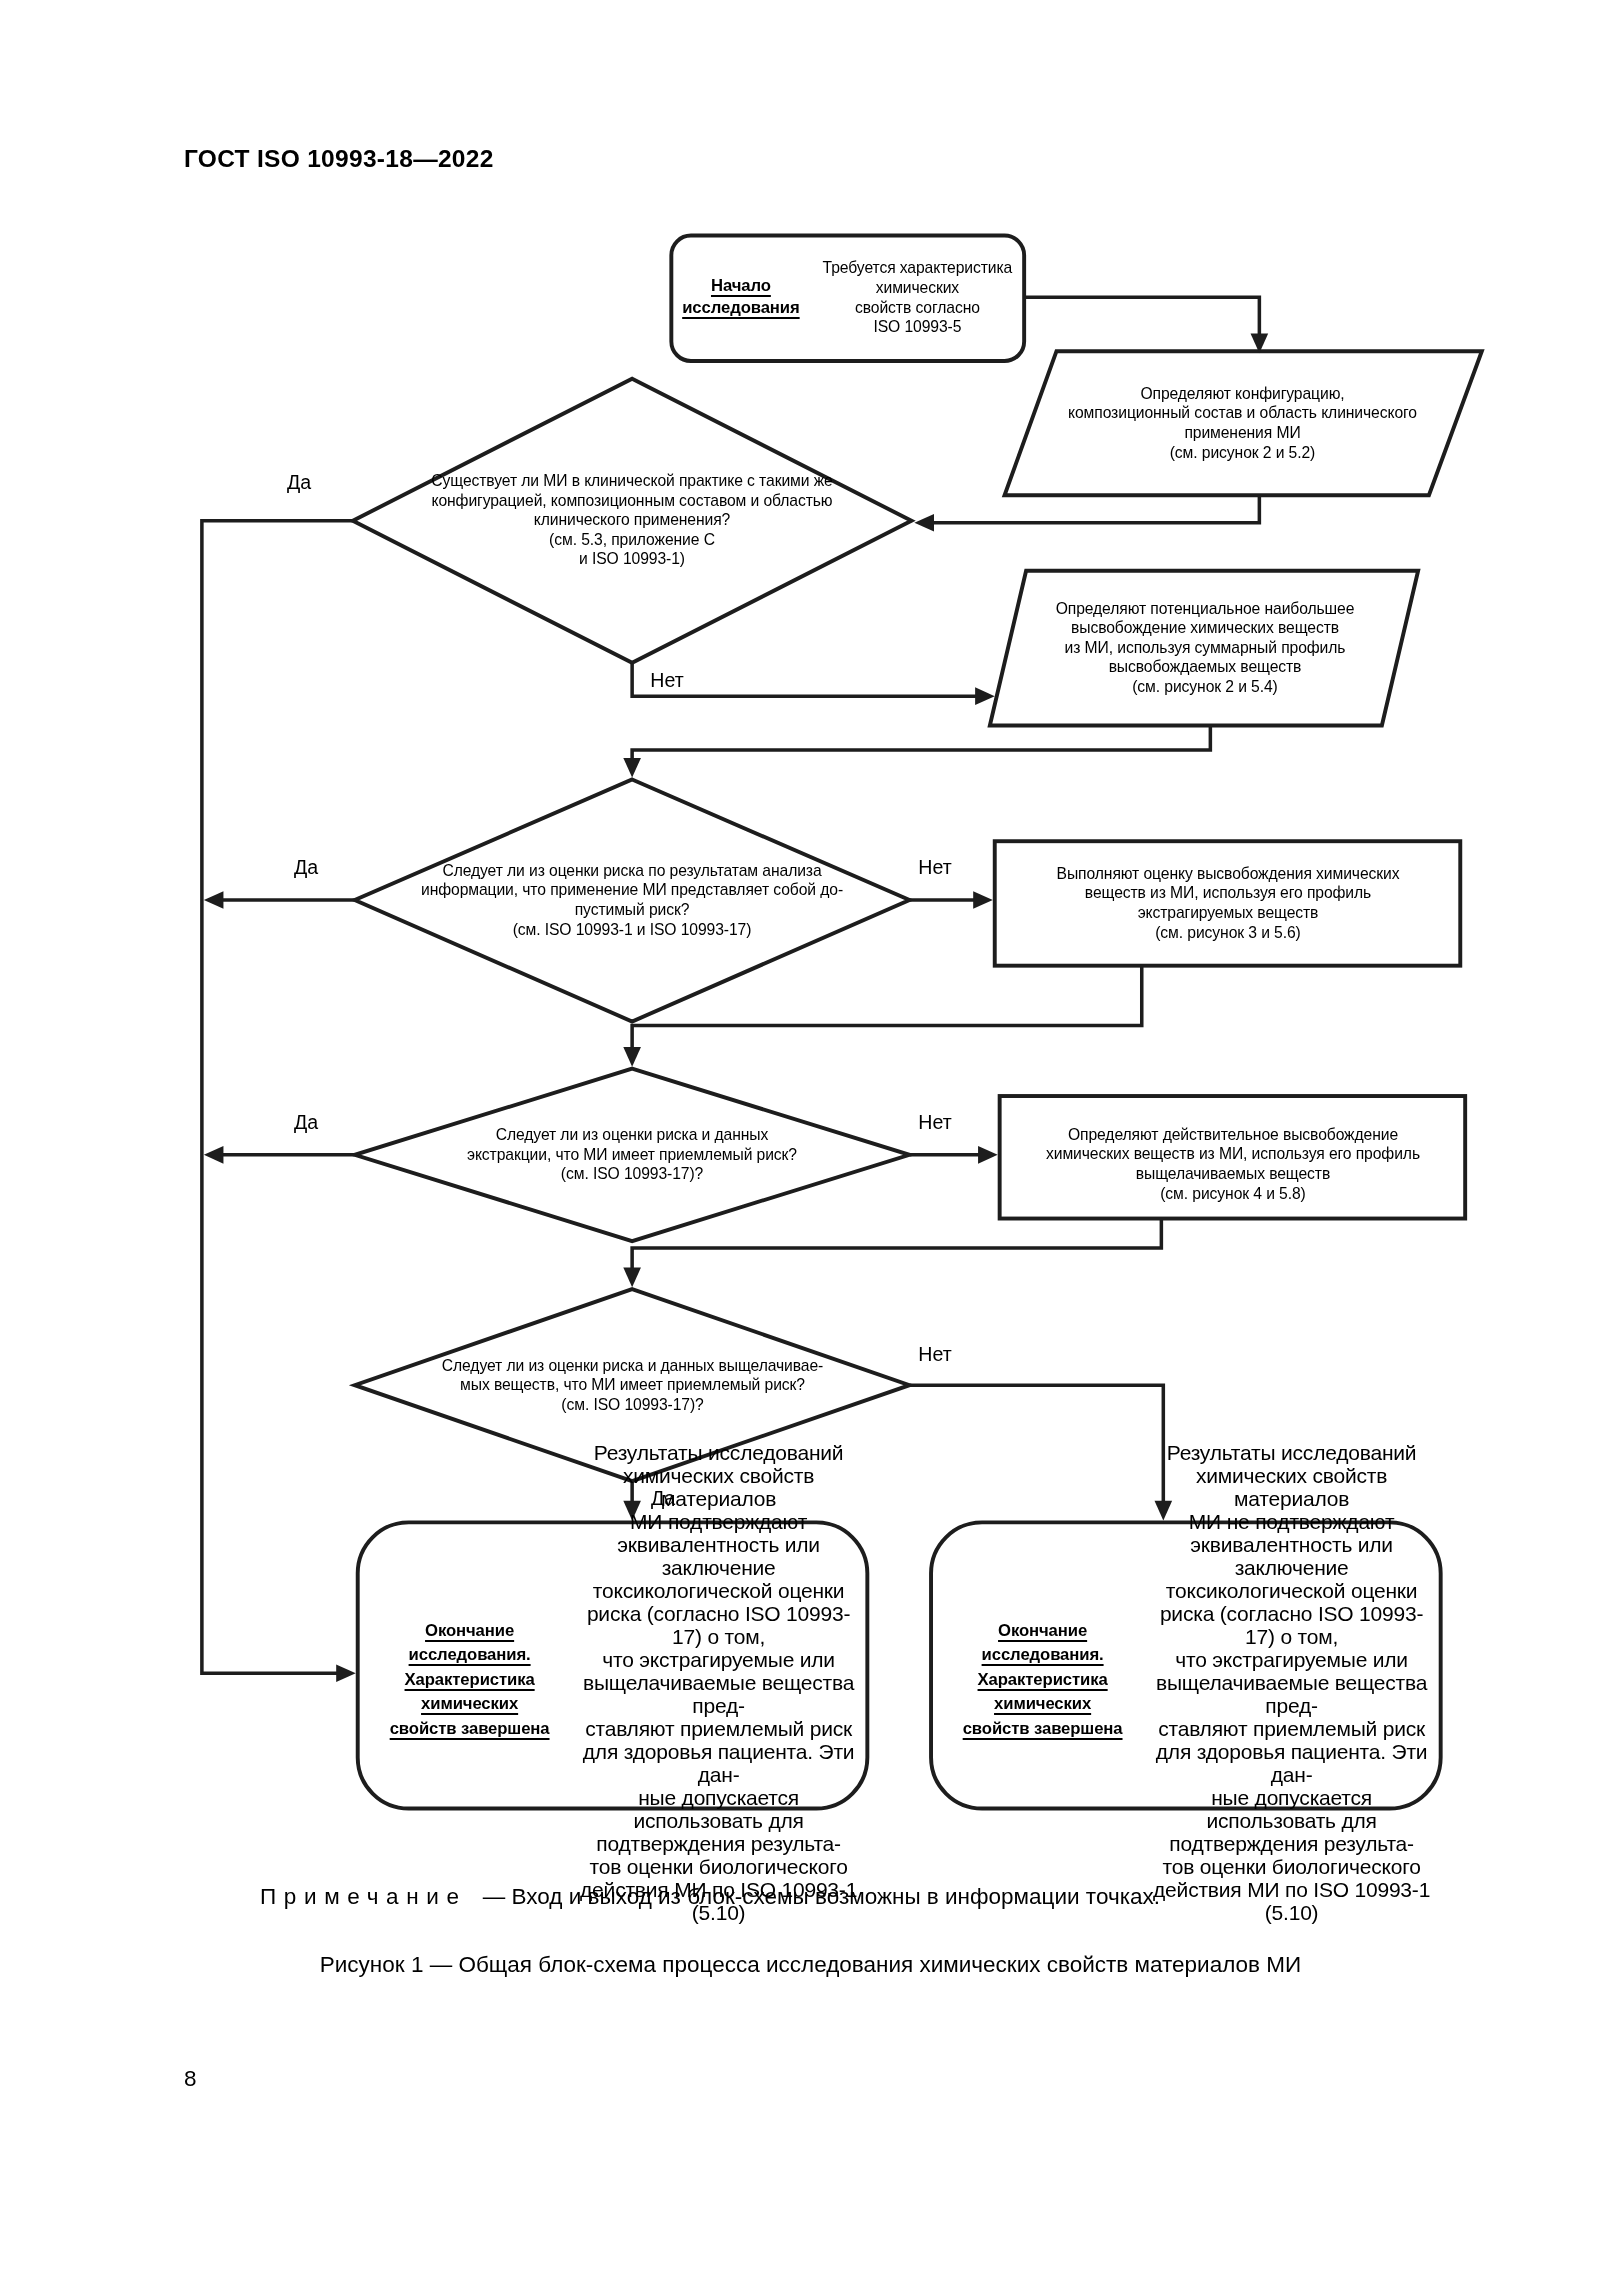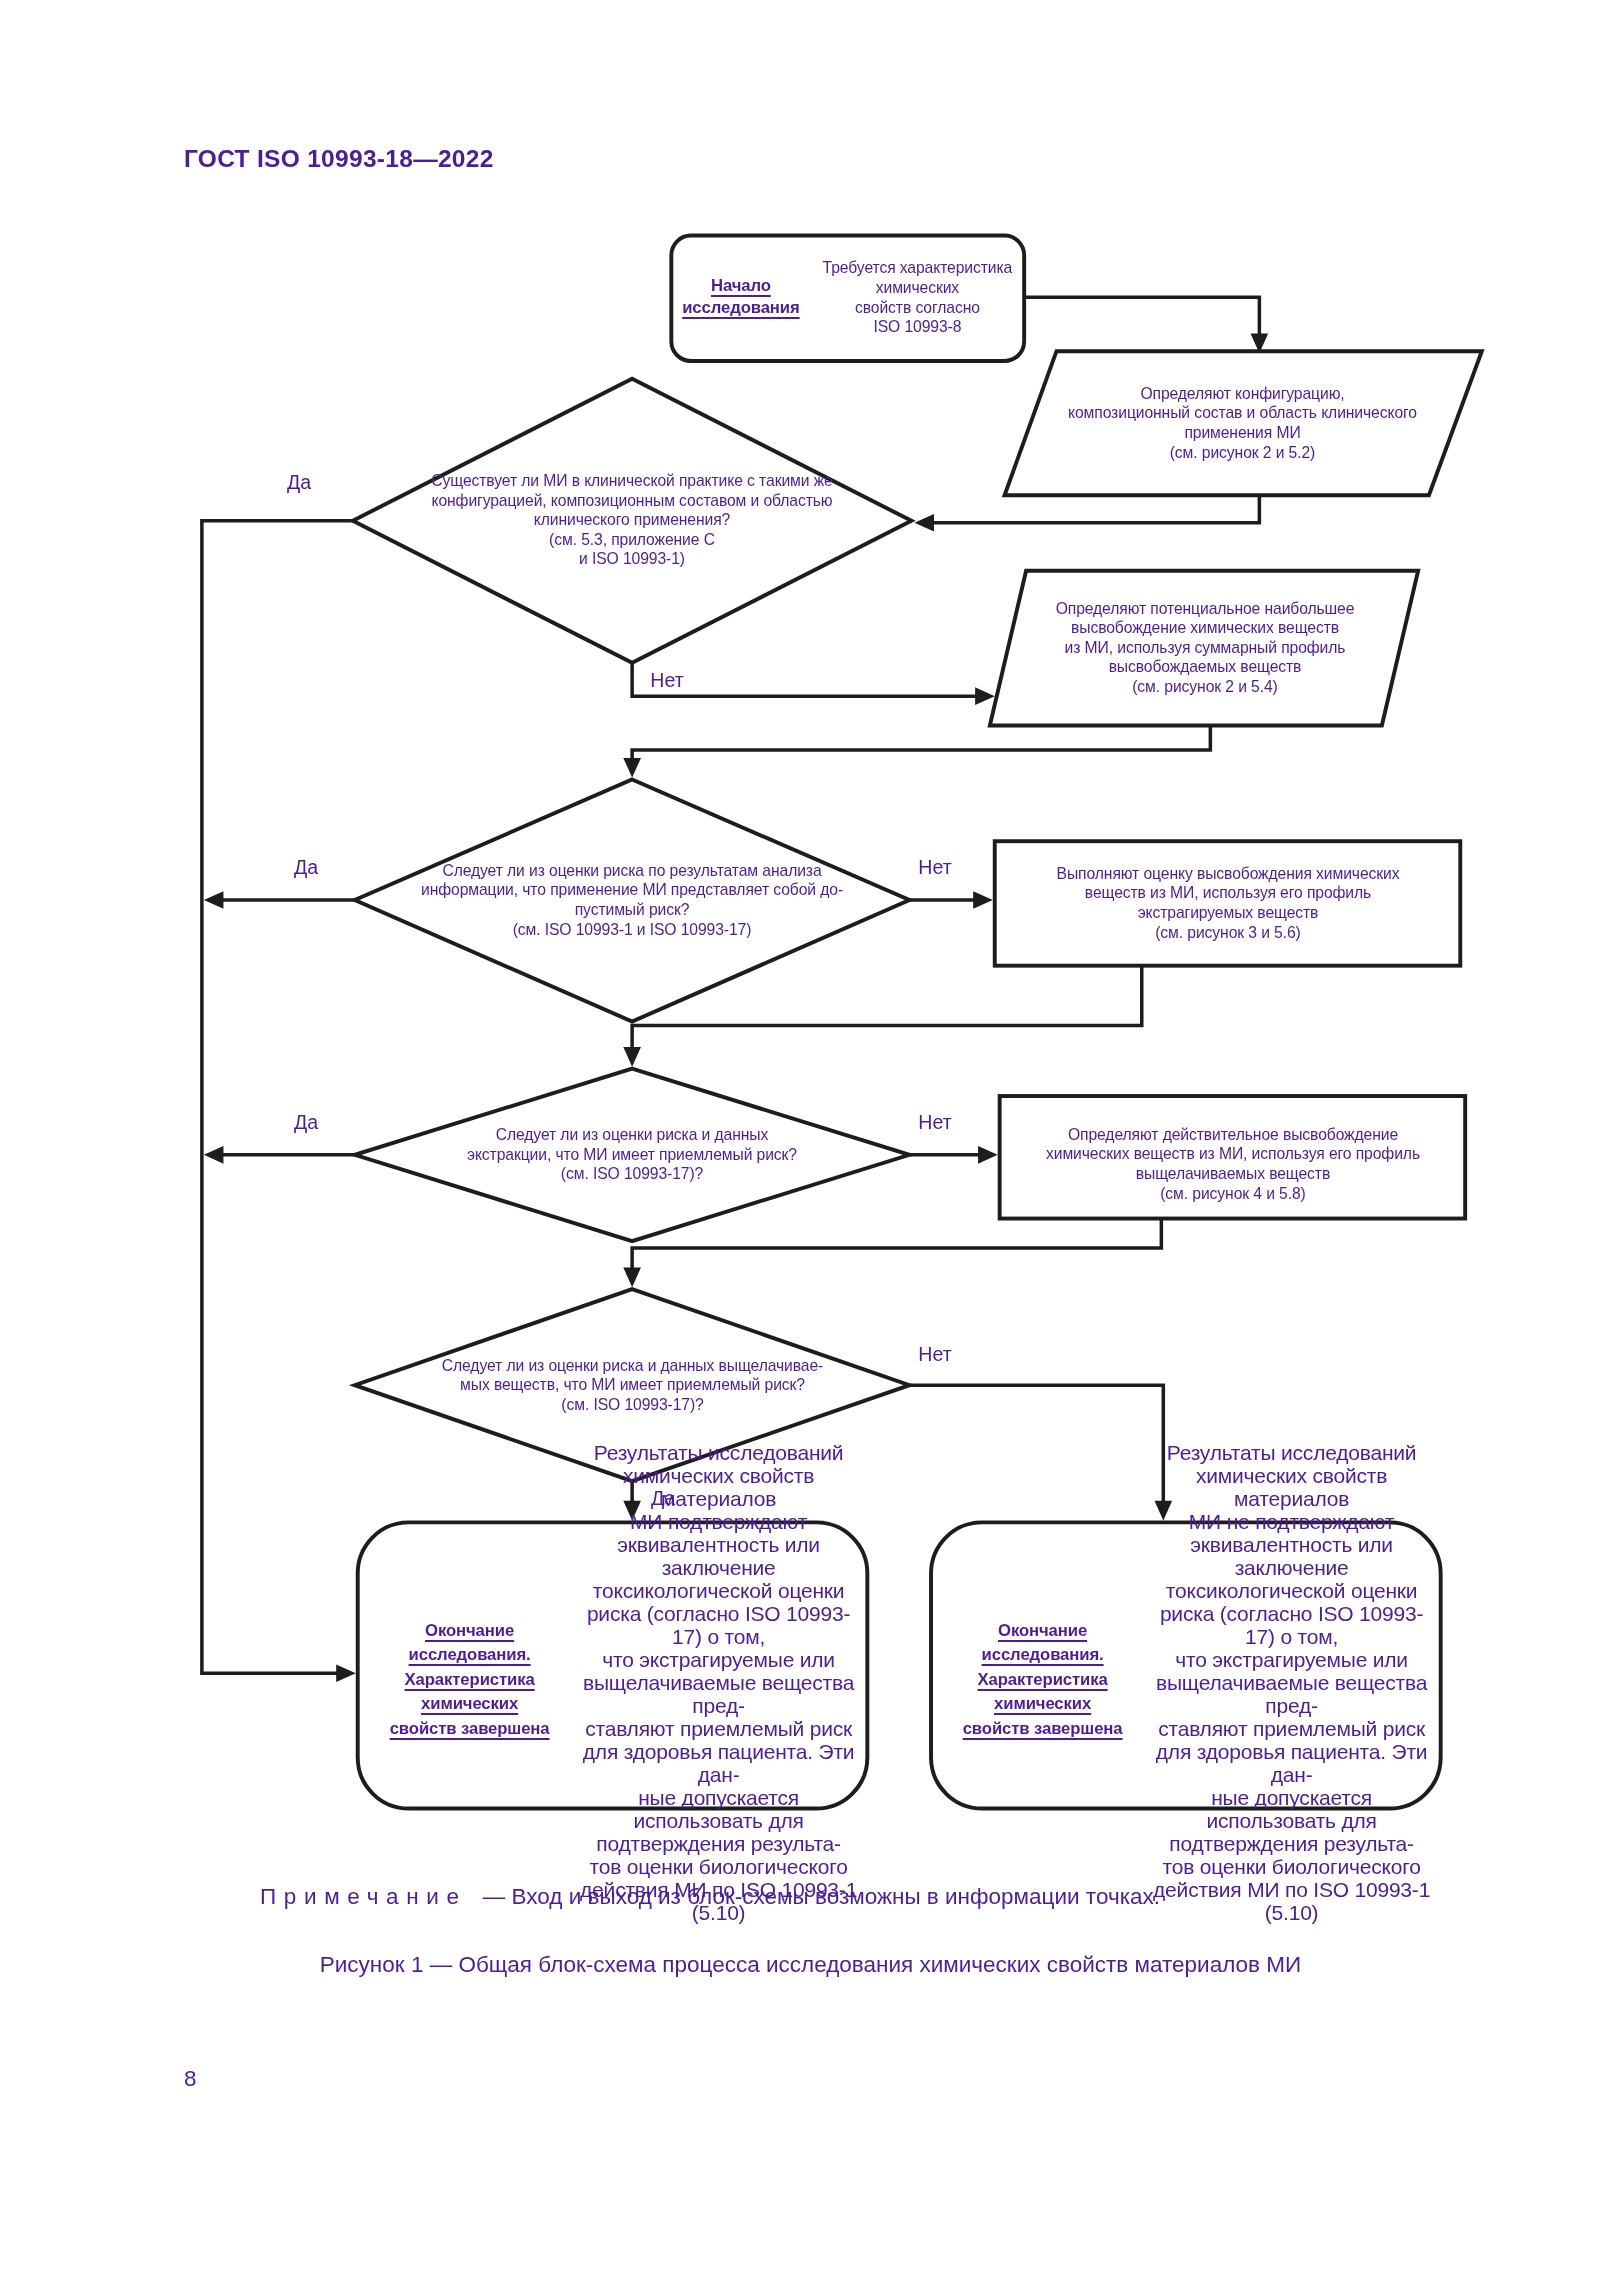--- a/index.html
+++ b/index.html
@@ -1,17 +1,17 @@
 <!DOCTYPE html>
 <html><head>
 <meta charset="utf-8">
 <style>
   html,body{margin:0;padding:0;background:#e8e8e8;}
   .page{position:relative;width:1621px;height:2293px;background:#ffffff;
-        font-family:"Liberation Sans","DejaVu Sans",sans-serif;color:#4c1d95;overflow:hidden;}
+        font-family:"Liberation Sans","DejaVu Sans",sans-serif;color:#000000;overflow:hidden;}
   .hdr{position:absolute;left:184px;top:145px;font-size:24.5px;font-weight:bold;letter-spacing:0.3px;}
   svg.flow{position:absolute;left:0;top:0;}
   .ntx{position:absolute;display:flex;flex-direction:row;align-items:center;justify-content:center;
        text-align:center;white-space:pre-line;font-size:15.7px;line-height:19.6px;letter-spacing:-0.1px;}
   .ntx .ttl{font-weight:bold;text-decoration:underline;text-underline-offset:3.9px;text-decoration-thickness:2px;
             font-size:16.7px;line-height:21.6px;margin-bottom:2px;white-space:pre-line;}
   .t-start{left:671px;top:235px;width:353px;height:125px;}
   .t-p1{left:1027px;top:351px;width:431px;height:144px;}
   .t-d1{left:348px;top:378px;width:568px;height:284px;}
   .t-p2{left:1009px;top:570px;width:392px;height:155px;}
@@ -82,21 +82,21 @@
       <polygon points="636,1293 654,1293 645,1313"></polygon>
       <polygon points="636,1531 654,1531 645,1551"></polygon>
       <polygon points="1178,1531 1196,1531 1187,1551"></polygon>
     </g>
   </svg>
 
   <div class="ntx t-start">
     <div class="ttl">Начало исследования</div>
     <div>Требуется характеристика химических
 свойств согласно
-ISO 10993-8</div>
+ISO 10993-5</div>
   </div>
 
   <div class="ntx t-p1">Определяют конфигурацию,
 композиционный состав и область клинического
 применения МИ
 (см. рисунок 2 и 5.2)</div>
 
   <div class="ntx t-d1">Существует ли МИ в клинической практике с такими же
 конфигурацией, композиционным составом и областью
 клинического применения?

